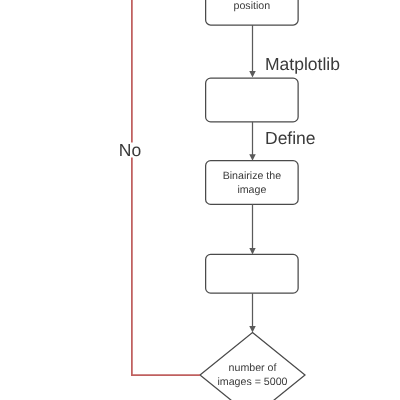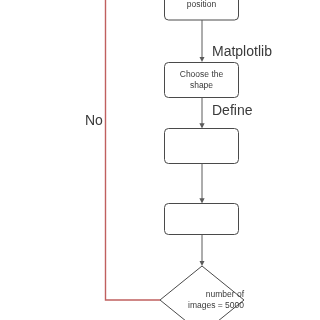--- a/index.html
+++ b/index.html
@@ -75,27 +75,27 @@
     <line x1="166" y1="163.5" x2="166" y2="201.5" stroke="#5a5a5a" stroke-width="1" marker-end="url(#arrowhead)"></line>
 
     <line x1="166" y1="234.5" x2="166" y2="264" stroke="#5a5a5a" stroke-width="1" marker-end="url(#arrowhead)"></line>
 
     <path d="M124,300 L69.5,300 L69.5,-10" fill="none" stroke="#c0605f" stroke-width="1.4"></path>
   </svg>
 
   <div class="node-label" style="left:128px; top:-12px; width:75px;">Define random
 position</div>
 
-  <div class="node-label" style="left:128px; top:69px; width:75px;">Choose the
-shape</div>
+
+  <div class="node-label" style="left:128px; top:135px; width:75px;">Binairize the
+image</div>
 
 
-
-  <div class="node-label" style="left:124px; top:289px; width:84px;text-align:right;">number of
+  <div class="node-label" style="left:124px; top:289px; width:84px;">number of
 images = 5000</div>
 
   <div class="edge-label" style="left:176px; top:46px;">Matplotlib</div>
 
   <div class="edge-label" style="left:176px; top:105px;">Define</div>
 
-  <div class="edge-label no-label" style="left:48px; top:114px;">No</div>
+  <div class="edge-label no-label" style="left:58px; top:114px;">No</div>
 
 </div>
 
 </body></html>

